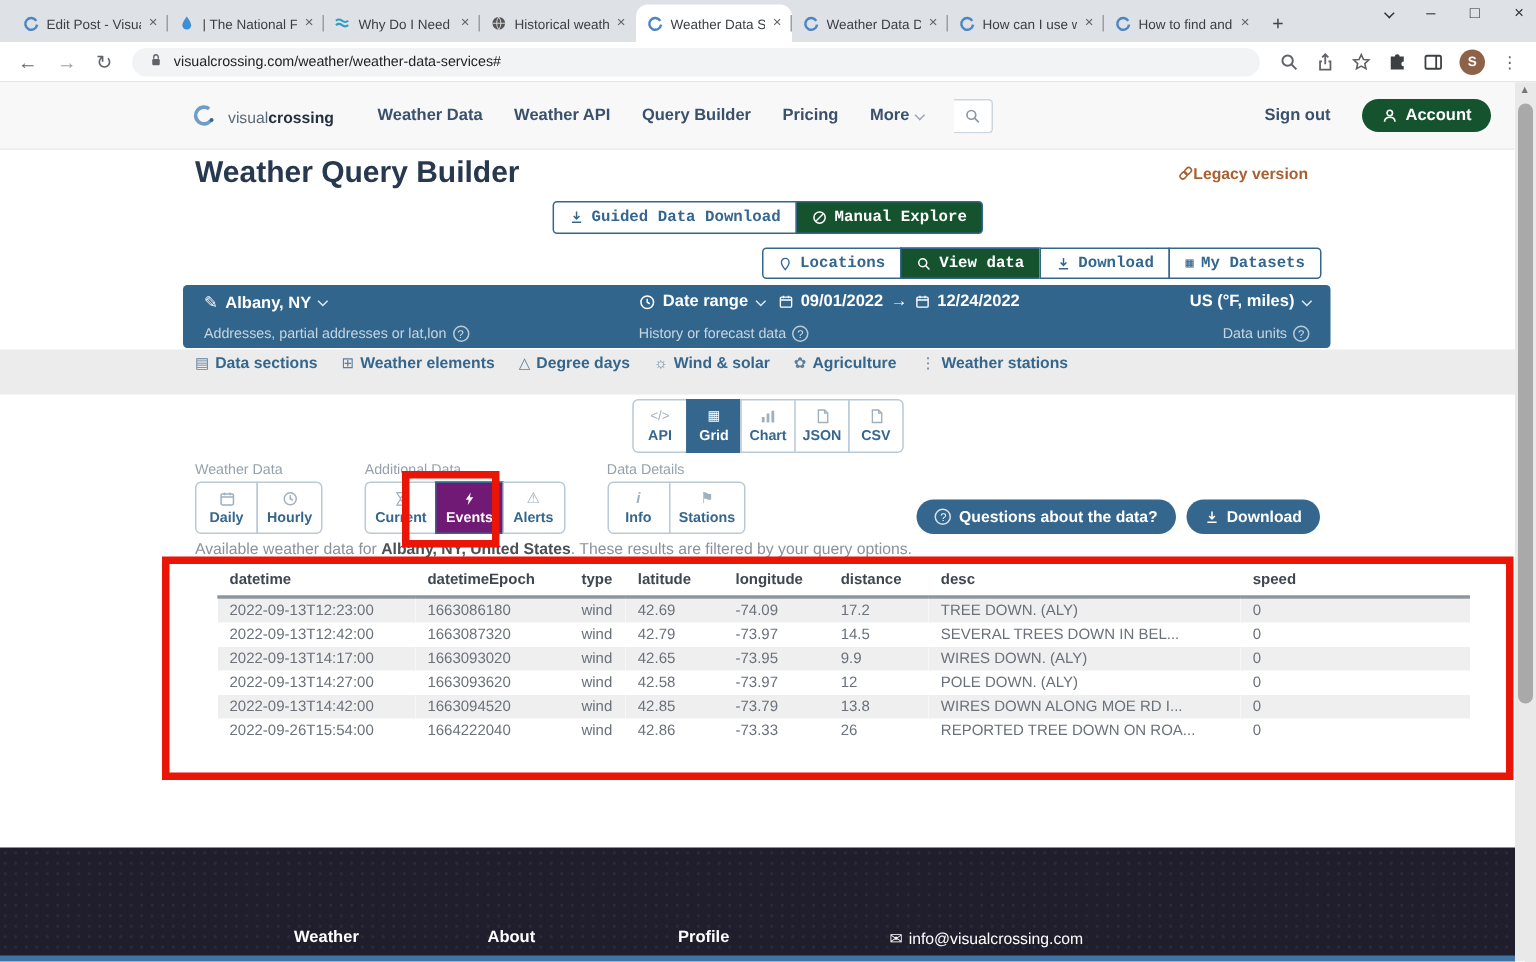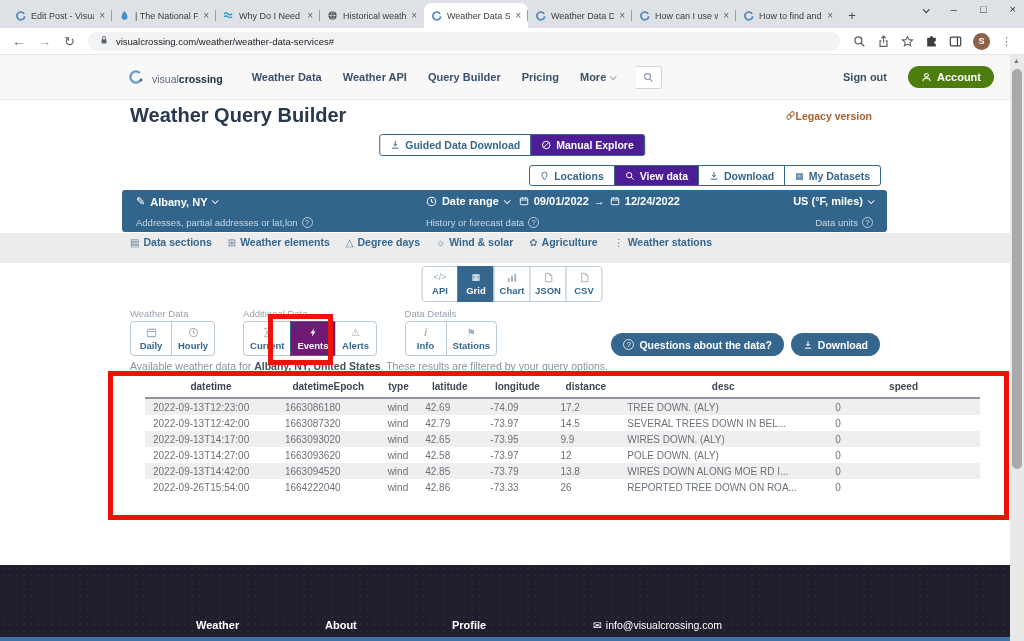--- a/index.html
+++ b/index.html
@@ -32,28 +32,28 @@
   .logo .lv { font-weight:400; color:#5b6b7c; font-size:10.5px; }
   .logo .lc { font-weight:700; color:#22303f; font-size:10.5px; }
   .navlink { cursor:pointer; }
   .more { display:flex; align-items:center; gap:4px; color:#3a506b; }
   .more .chev { color:#9aa6b2; }
   .searchwrap { display:flex; align-items:center; }
   .searchwrap input { width:118px; height:23px; border:1px solid #ccd6de; border-radius:3px 0 0 3px; font-size:10px; padding:0 8px; color:#444; background:#fff; outline:none; font-family:"Liberation Sans",sans-serif; }
   .searchwrap input::placeholder { color:#a7b0ba; }
   .searchbtn { width:26px; height:23px; border:1px solid #ccd6de; border-left:none; border-radius:0 3px 3px 0; background:#fff; display:flex; align-items:center; justify-content:center; color:#8a97a5; }
   .signout { margin-left:auto; font-size:11px; }
-  .account { margin-right:16px; background:#4d7c0f; color:#fff; border-radius:14px; padding:5px 13px; display:flex; align-items:center; gap:5px; font-size:11px; font-weight:700; }
+  .account { margin-right:16px; background:#14532d; color:#fff; border-radius:14px; padding:5px 13px; display:flex; align-items:center; gap:5px; font-size:11px; font-weight:700; }
 
   
   .page-title { position:absolute; left:130px; top:104px; font-size:20px; font-weight:700; color:#28384e; }
   .legacy { position:absolute; right:152px; top:110px; font-size:10.5px; font-weight:700; color:#a8612f; display:flex; gap:0; }
 
-  .btn { display:inline-flex; align-items:center; gap:5px; font-size:10.5px; font-weight:700; border:1px solid #35678e; color:#35678e; background:#fff; padding:8px 10px; height:22px; border-radius:3px; cursor:pointer; }
-  .btn.active { background:#4c1d95; color:#fff; }
+  .btn { display:inline-flex; align-items:center; gap:5px; font-size:10.5px; font-weight:700; border:1px solid #35678e; color:#35678e; background:#fff; padding:8px 10px; height:22px; border-radius:3px; cursor:pointer;font-family:Liberation Mono, monospace; }
+  .btn.active { background:#14532d; color:#fff; }
   .mode-group { position:absolute; top:134px; left:50%; transform:translateX(-50%); display:flex; }
   .mode-group .btn + .btn { margin-left:-1px; border-radius:0 3px 3px 0; }
   .mode-group .btn:first-child { border-radius:3px 0 0 3px; }
   .view-group { position:absolute; top:165px; right:143px; display:flex; }
   .view-group .btn { height:21px; border-radius:0; }
   .view-group .btn:first-child { border-radius:3px 0 0 3px; }
   .view-group .btn:last-child { border-radius:0 3px 3px 0; }
   .view-group .btn + .btn { margin-left:-1px; }
 
   .querybar { position:absolute; left:122px; right:137px; top:190px; height:42px; background:#31658c; border-radius:3px; color:#fff; padding:5px 14px 4px; display:flex; justify-content:space-between; }
@@ -93,21 +93,21 @@
 
   .action-btns { position:absolute; top:333px; right:144px; display:flex; gap:7px; }
   .pill { background:#35678e; color:#fff; font-size:10.5px; font-weight:700; border-radius:12px; height:23px; display:flex; align-items:center; gap:5px; padding:0 12px; cursor:pointer; }
   .pill .qm { border-color:rgba(255,255,255,.8); color:#fff; }
 
   .caption { position:absolute; top:360px; left:130px; font-size:10.5px; color:#8b929c; }
   .caption b { color:#4a5056; }
 
   .dtable { position:absolute; left:145px; top:377px; width:835px; }
   table { border-collapse:collapse; table-layout:fixed; width:100%; }
-  th { text-align:center; font-size:10px; color:#3f4752; padding:4px 8px 5px; border-bottom:2px solid #8e959d; white-space:nowrap; overflow:hidden; }
+  th { text-align:left; font-size:10px; color:#3f4752; padding:4px 8px 5px; border-bottom:2px solid #8e959d; white-space:nowrap; overflow:hidden; }
   td { font-size:10px; color:#6a717b; padding:2.5px 8px; white-space:nowrap; overflow:hidden; }
   tbody tr:nth-child(odd) td { background:#efefef; }
 
   .redbox { position:absolute; border:5px solid #ea1507; pointer-events:none; z-index:50; }
   .redbox.events { left:268px; top:314px; width:65px; height:51px; }
   .redbox.table { left:108px; top:371px; width:901px; height:149px; }
 
   .footer { position:absolute; left:0; right:14px; top:565px; bottom:0; background:#201e2d; background-image:radial-gradient(rgba(255,255,255,.05) 1px, transparent 1px); background-size:7px 7px; }
   .fcol { position:absolute; top:619px; font-size:11px; font-weight:700; color:#fff; }
   .fmail { position:absolute; top:619px; left:593px; font-size:10.5px; color:#fff; font-weight:400; display:flex; gap:4px; align-items:center; }

